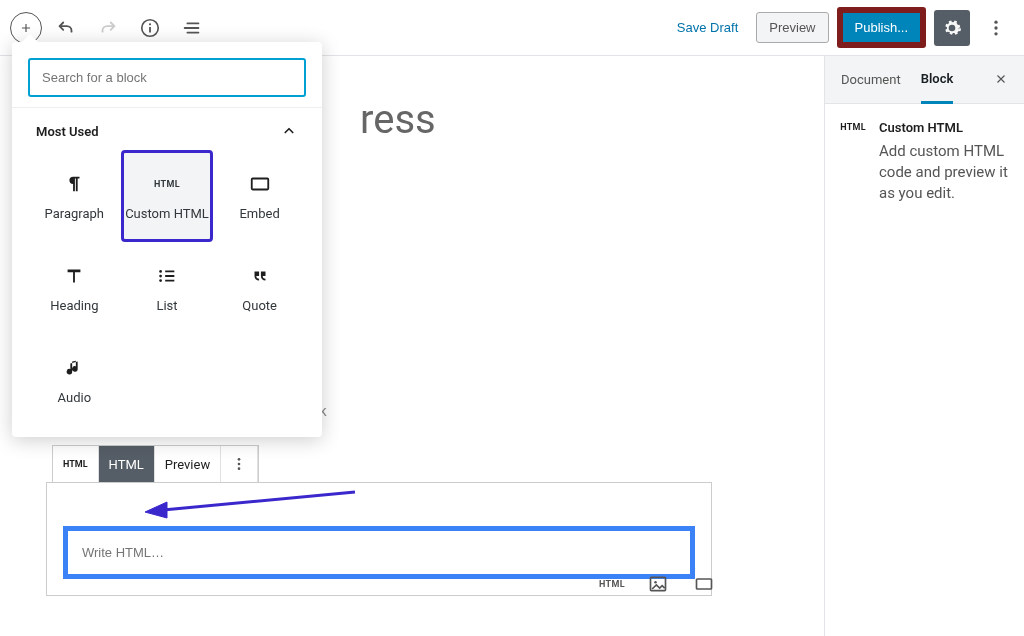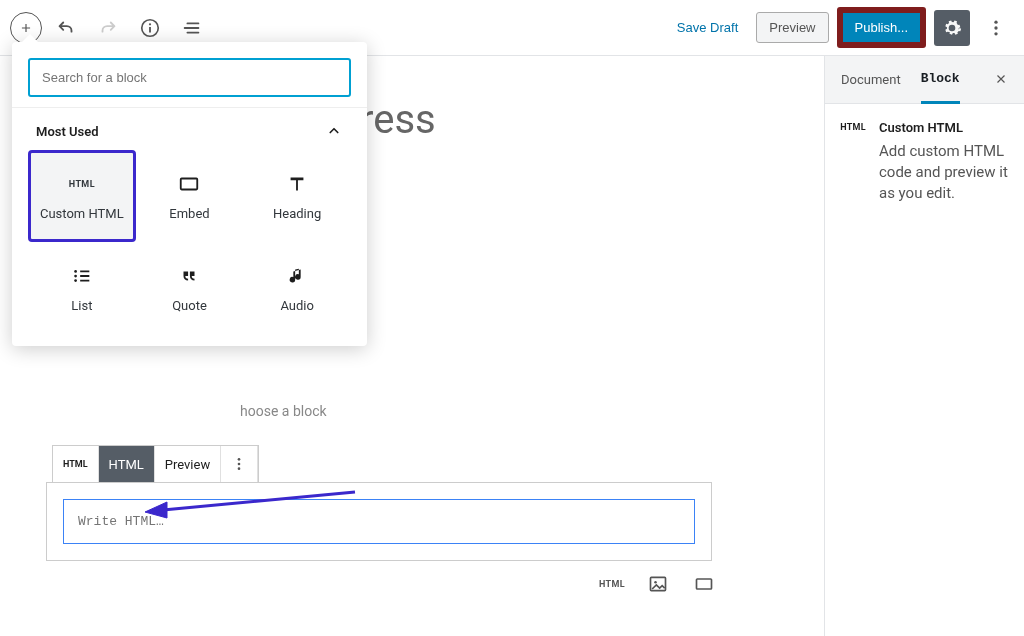--- a/index.html
+++ b/index.html
@@ -15,48 +15,48 @@
   .link-btn { color:#0073aa; background:none; border:none; cursor:pointer; padding:8px 10px; font-size:13px; }
   .btn { padding:7px 12px; border-radius:3px; font-size:13px; cursor:pointer; }
   .btn-preview { border:1px solid #aaa; background:#f3f4f5; color:#555; }
   .btn-publish { border:6px solid #7f1d1d; background:#0085ba; color:#fff; }
   .btn-gear { background:#555d66; color:#fff; border:none; width:36px; height:36px; display:flex;align-items:center;justify-content:center; border-radius:3px; }
 
   
   .sidebar { position:absolute; top:56px; right:0; bottom:0; width:200px; border-left:1px solid #e2e4e7; background:#fff; }
   .sidebar-tabs { height:48px; background:#f3f4f5; border-bottom:1px solid #e2e4e7; display:flex; align-items:center; padding:0 16px; gap:20px; }
   .sidebar-tab { height:48px; display:flex; align-items:center; color:#555; cursor:pointer; }
-  .sidebar-tab.active { color:#191e23; font-weight:600; border-bottom:3px solid #0085ba; margin-bottom:-1px;font-family:Liberation Mono, monospace; }
+  .sidebar-tab.active { color:#191e23; font-weight:600; border-bottom:3px solid #0085ba; margin-bottom:-1px; }
   .sidebar-close { margin-left:auto; font-size:18px; color:#555; cursor:pointer; }
   .sidebar-panel { padding:16px; display:flex; gap:14px; }
   .sidebar-icon { width:24px; flex:none; display:flex; justify-content:center; padding-top:2px; font-size:9px; font-weight:700; letter-spacing:0.3px; }
   .sidebar-title { font-weight:600; font-size:13px; margin-bottom:6px; }
   .sidebar-desc { color:#555; font-size:15px; line-height:1.4; }
 
   
   .editor { position:absolute; top:56px; left:0; right:248px; bottom:0; padding:40px 60px; }
   .post-title { font-size:40px; color:#666; font-weight:400; margin-left:300px; }
   .block-placeholder-row { color:#888; font-size:14px; margin-top:260px; margin-left:180px; }
 
   
   .html-block { position:absolute; top:445px; left:46px; width:666px; }
   .block-toolbar { display:flex; border:1px solid #ccc; background:#fff; width:fit-content; margin-left:6px; margin-bottom:-1px; }
   .bt-segment { display:flex; align-items:center; padding:0 10px; height:36px; border-right:1px solid #e0e0e0; }
   .bt-icon { font-size:9px; font-weight:700; }
   .bt-tab { cursor:pointer; font-size:13px; }
   .bt-tab.active { background:#555d66; color:#fff; }
   .block-body { border:1px solid #ccc; padding:16px; background:#fff; }
-  .html-input { width:100%; padding:14px; border:1px solid #3b82f6; font-family: Liberation Mono, monospace; font-size:13px; color:#999; background:#fff; }
+  .html-input { width:100%; padding:14px; border:5px solid #3b82f6; font-family: Liberation Sans, sans-serif; font-size:13px; color:#999; background:#fff;margin-top:27px; }
 
   
   .arrow { position:absolute; top:490px; left:145px; pointer-events:none; z-index:500; }
   .arrow svg line, .arrow svg polygon { stroke:#3b28cc; fill:#3b28cc; }
 
   
-  .inserter { position:absolute; top:42px; left:12px; width:355px; background:#fff; box-shadow:0 3px 20px rgba(0,0,0,.2); border-radius:4px; z-index:200; }
+  .inserter { position:absolute; top:42px; left:12px; width:310px; background:#fff; box-shadow:0 3px 20px rgba(0,0,0,.2); border-radius:4px; z-index:200; }
   .inserter .caret { position:absolute; top:-8px; left:10px; width:0;height:0; border-left:8px solid transparent; border-right:8px solid transparent; border-bottom:8px solid #fff; }
   .search-wrap { padding:16px 16px 10px; }
   .search-input { width:100%; padding:10px 12px; border:2px solid #00a0d2; border-radius:3px; font-size:13px; outline:none; }
   .inserter-body { max-height:330px; overflow-y:scroll; padding:0 16px 0px; border-top:1px solid #eee; }
   .inserter-body::-webkit-scrollbar { width:16px; }
   .inserter-body::-webkit-scrollbar-thumb { background:#c1c1c1; border:4px solid #fff; border-radius:10px; }
   .section-head { display:flex; justify-content:space-between; align-items:center; padding:14px 8px 10px; font-weight:600; cursor:pointer; }
   .blocks-grid { display:grid; grid-template-columns: repeat(3, 1fr); }
   .block-item { display:flex; flex-direction:column; align-items:center; justify-content:center; height:92px; gap:10px; cursor:pointer; font-size:13px; color:#32373c; border:2px solid transparent; border-radius:4px; }
   .block-item.highlight { border:3px solid #3b28cc; background:#f3f4f5; }
@@ -192,20 +192,28 @@
     <input class="search-input" placeholder="Search for a block" style="">
   </div>
   <div class="inserter-body">
     <div class="section-head">
       <span>Most Used</span>
       <svg width="18" height="18" viewBox="0 0 24 24">
           <path d="M7 14l5-5 5 5" stroke="#1e1e1e" stroke-width="2.2" fill="none" stroke-linecap="round" stroke-linejoin="round"></path>
         </svg>
     </div>
     <div class="blocks-grid">
+      <div class="block-item">
+        <div class="block-icon">
+            <svg width="22" height="22" viewBox="0 0 24 24">
+              <path d="M13 4h5v2h-2v14h-2V6h-1v14h-2V12a4 4 0 010-8z" fill="#1e1e1e"></path>
+            </svg>
+          </div>
+        <span>Paragraph</span>
+      </div>
       <div class="block-item highlight">
         <div class="block-icon html-mini">HTML</div>
         <span>Custom HTML</span>
       </div>
       <div class="block-item">
         <div class="block-icon">
             <svg width="22" height="22" viewBox="0 0 24 24">
               <rect x="3" y="6" width="18" height="12" rx="1" stroke="#1e1e1e" stroke-width="2" fill="none"></rect>
             </svg>
           </div>

